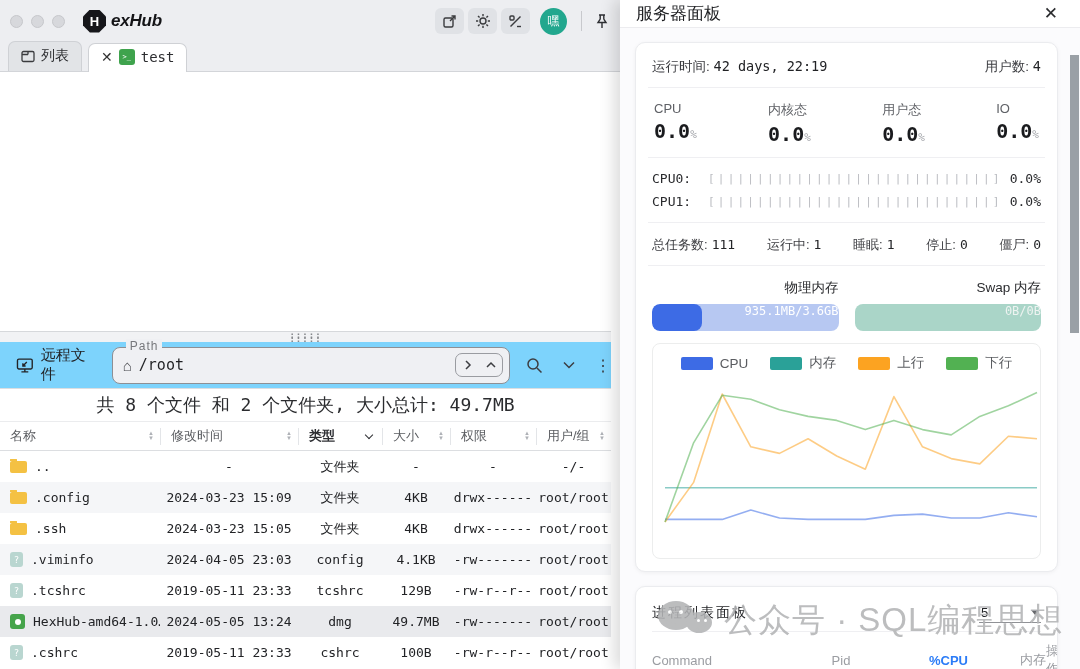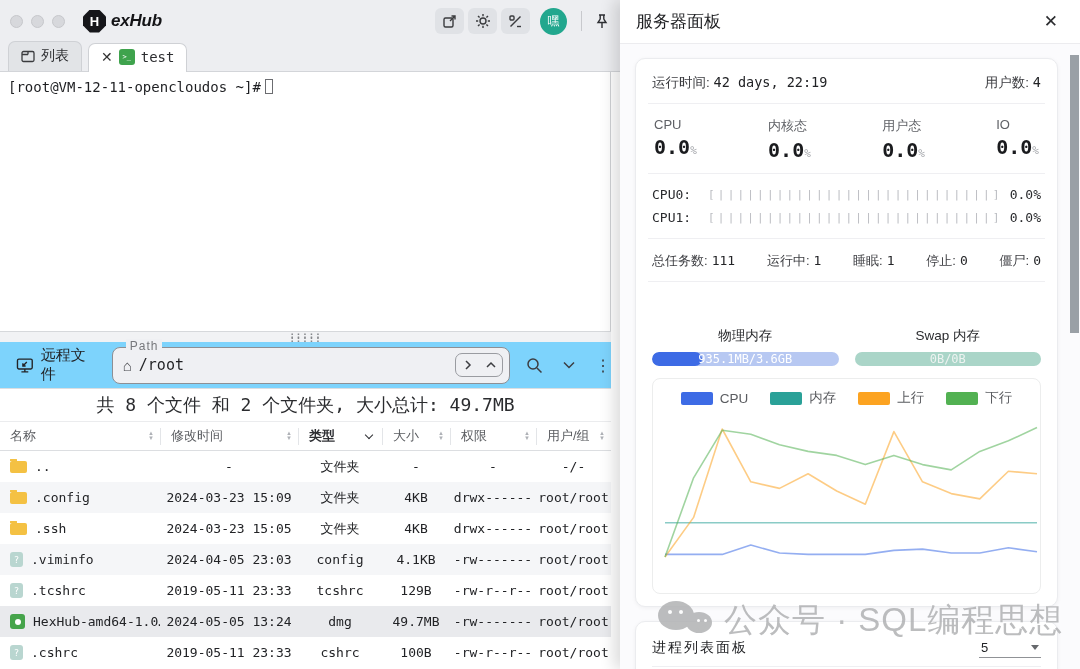--- a/index.html
+++ b/index.html
@@ -92,21 +92,21 @@
     background:#f4c143; border-radius:2px 2px 0 0; }
   .fi-file { width:13px; height:15px; background:#b9d6d0; border-radius:3px; color:#fff; font-size:9px;
     display:flex; align-items:center; justify-content:center; flex:none; }
   .fi-app { width:15px; height:15px; background:#46a44b; border-radius:3px; display:flex;
     align-items:center; justify-content:center; flex:none; }
   .fi-app::before { content:""; width:6px; height:6px; border-radius:50%; background:#fff; }
 
   
   .panel { position:absolute; left:620px; top:0; width:460px; height:669px; background:#fbfbfd;
     box-shadow:-6px 0 14px rgba(0,0,0,.14); }
-  .panel-head { height:44px; background:#fff; display:flex; align-items:center; padding:0 16px;
+  .panel-head { height:28px; background:#fff; display:flex; align-items:center; padding:0 16px;
     border-bottom:1px solid #ececef; }
   .panel-title { font-size:17px; color:#1c1d20; font-weight:500; flex:1; }
   .close-x { font-size:17px; color:#2b2c2f; padding:2px 6px; }
   .card { background:#fff; border:1px solid #ebecef; border-radius:10px; margin:14px 22px 0 15px;
     box-shadow:0 1px 4px rgba(0,0,0,.05); padding:12px 16px; }
   .hr { height:1px; background:#efeff2; margin:9px -4px; }
   .uprow { display:flex; justify-content:space-between; font-size:13.5px; color:#212225; padding:3px 0 2px;gap:22px; }
   .lblc { color:#3c3d41; }
   .stats { display:flex; justify-content:space-between; padding:4px 2px 2px; }
   .stat .s-lbl { font-size:13px; color:#5f6166; margin-bottom:3px; }
@@ -114,23 +114,23 @@
   .stat .s-unit { font-size:11px; color:#a3a5aa; font-weight:normal; }
   .meter { display:flex; align-items:center; font-family:"DejaVu Sans Mono",monospace; font-size:13px;
     color:#2a2b2e; padding:4px 0; }
   .meter .m-lbl { width:56px; }
   .meter .m-bar { flex:1; color:#b9bbc0; font-size:11px; letter-spacing:3.2px; white-space:nowrap;
     overflow:hidden; }
   .meter .m-val { width:42px; text-align:right; }
   .tasks { display:flex; justify-content:space-between; font-size:13px; color:#232427; padding:4px 0 2px;text-align:right; }
   .tasks .mono { margin-left:4px; }
   .memrow { display:flex; gap:16px; padding:4px 0 2px; }
-  .memcol { flex:1; text-align:center;margin-top:32px; }
+  .memcol { flex:1; text-align:right; }
   .mem-lbl { font-size:13.5px; color:#2b2c2f; margin-bottom:7px; }
-  .bar { position:relative; height:14px; border-radius:8px; overflow:hidden; }
+  .bar { position:relative; height:27px; border-radius:8px; overflow:hidden; }
   .bar .fill { position:absolute; left:0; top:0; bottom:0; border-radius:8px; }
   .bar .bar-txt { position:relative; z-index:2; font-size:12px; line-height:15px; color:#fff;
     font-family:"DejaVu Sans Mono",monospace; }
   .bar.swap .bar-txt { color:#eef3f1; }
   .chartbox { border:1px solid #eceded; border-radius:8px; margin-top:10px; padding:10px 4px 24px; }
   .legend { display:flex; justify-content:center; gap:22px; margin-bottom:8px; }
   .leg { display:flex; align-items:center; gap:7px; font-size:13.5px; color:#5a5c60; }
   .leg .sw { width:32px; height:13px; border-radius:2px; background:#999; }
 
   
@@ -214,23 +214,20 @@
       </svg>
       <span>列表</span>
     </div>
     <div class="tab active">
       <span class="tab-x">✕</span>
       <span class="term-ic">&gt;_</span>
       <span class="mono">test</span>
     </div>
   </div>
 
-  <div class="terminal mono">
-    <span>[root@VM-12-11-opencloudos ~]#</span><span class="cursor"></span>
-  </div>
 
   <div class="splitter">
     <span class="grip">:::::<br>:::::</span>
   </div>
 
   <div class="fp-head">
     <div class="fp-title">
       <svg class="ic" width="18" height="17" viewBox="0 0 18 17" fill="none" stroke="#232427" stroke-width="1.4">
         <rect x="1.5" y="2" width="15" height="10" rx="1.5"></rect>
           <path d="M9 12v3 M5.5 15h7 M11 5l-4 4 M7 6.2V9h2.8"></path>

